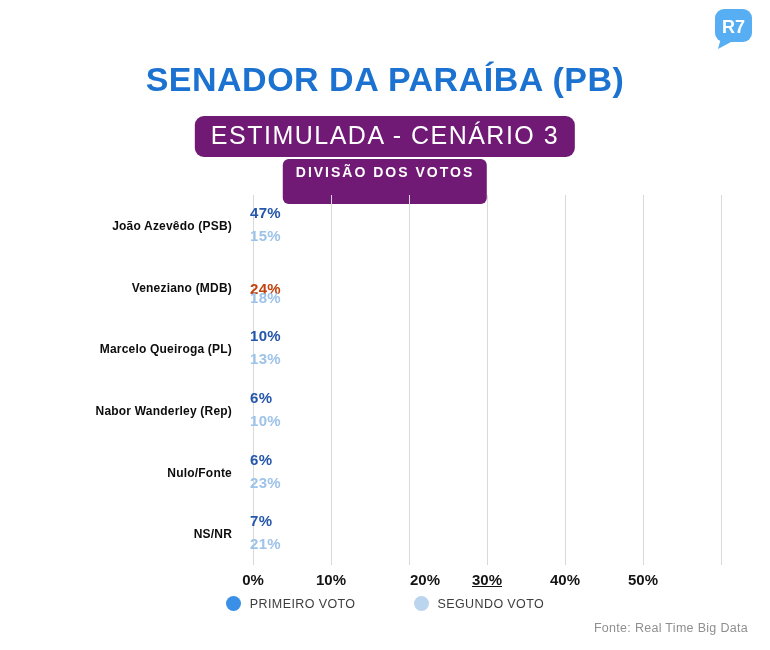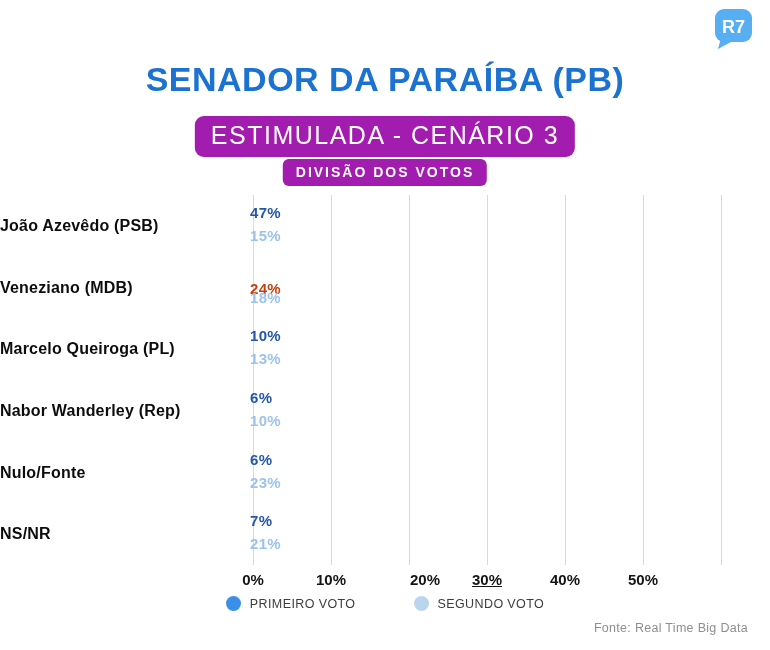--- a/index.html
+++ b/index.html
@@ -9,37 +9,37 @@
     font-family:"Liberation Sans", sans-serif; overflow:hidden;
   }
   
   .logo { position:absolute; top:6px; right:14px; }
   
   .title {
     position:absolute; top:60px; left:0; width:100%; text-align:center;
     font-size:34px; font-weight:800; letter-spacing:0.5px; color:#1c72d0;
   }
   .badge { position:absolute; left:50%; transform:translateX(-50%);
-    background:#a21caf; color:#ffffff; white-space:nowrap; }
+    background:#701a75; color:#ffffff; white-space:nowrap; }
   .badge-primary {
     top:116px; font-size:25px; font-weight:300; letter-spacing:1.5px;
     padding:5px 16px 7px; border-radius:9px;
   }
   .badge-secondary {
     top:159px; font-size:14px; font-weight:700; letter-spacing:2px;
-    padding:5px 13px 6px; border-radius:6px;
+    padding:5px 13px 24px; border-radius:6px;
   }
   
   .chart { position:absolute; top:195px; left:0; width:770px; height:405px; }
   .plot { position:absolute; left:253px; top:0; width:468px; height:370px; }
   .gridline { position:absolute; top:0; bottom:0; width:1px; background:#d9d9d9; }
   .row { position:absolute; left:0; width:711px; height:62px; display:flex; z-index:2; }
   .cat-label {
-    width:243px; padding-right:11px; text-align:left; align-self:center;
-    font-size:16px; font-weight:700; color:#0d0d0d; letter-spacing:0.2px;
+    width:243px; padding-right:11px; text-align:right; align-self:center;
+    font-size:12px; font-weight:700; color:#0d0d0d; letter-spacing:0.2px;
   }
   .bars { position:relative; width:468px; }
   .bar-line { position:absolute; left:0; height:21px; display:flex; align-items:center; }
   .bar-line.s0 { top:7px;text-align:right; }
   .bar-line.s1 { top:30px; }
   .bar { height:21px; }
   .val { margin-left:7px; font-size:15px; font-weight:700; letter-spacing:0.3px; }
   .ticks { position:absolute; left:253px; top:376px; width:468px; height:20px; }
   .tick {
     position:absolute; transform:translateX(-50%); font-size:15px;

